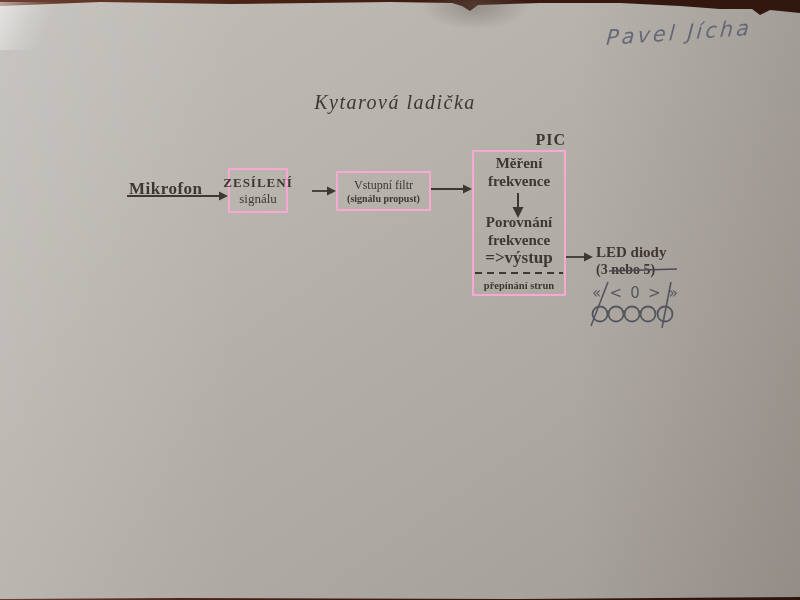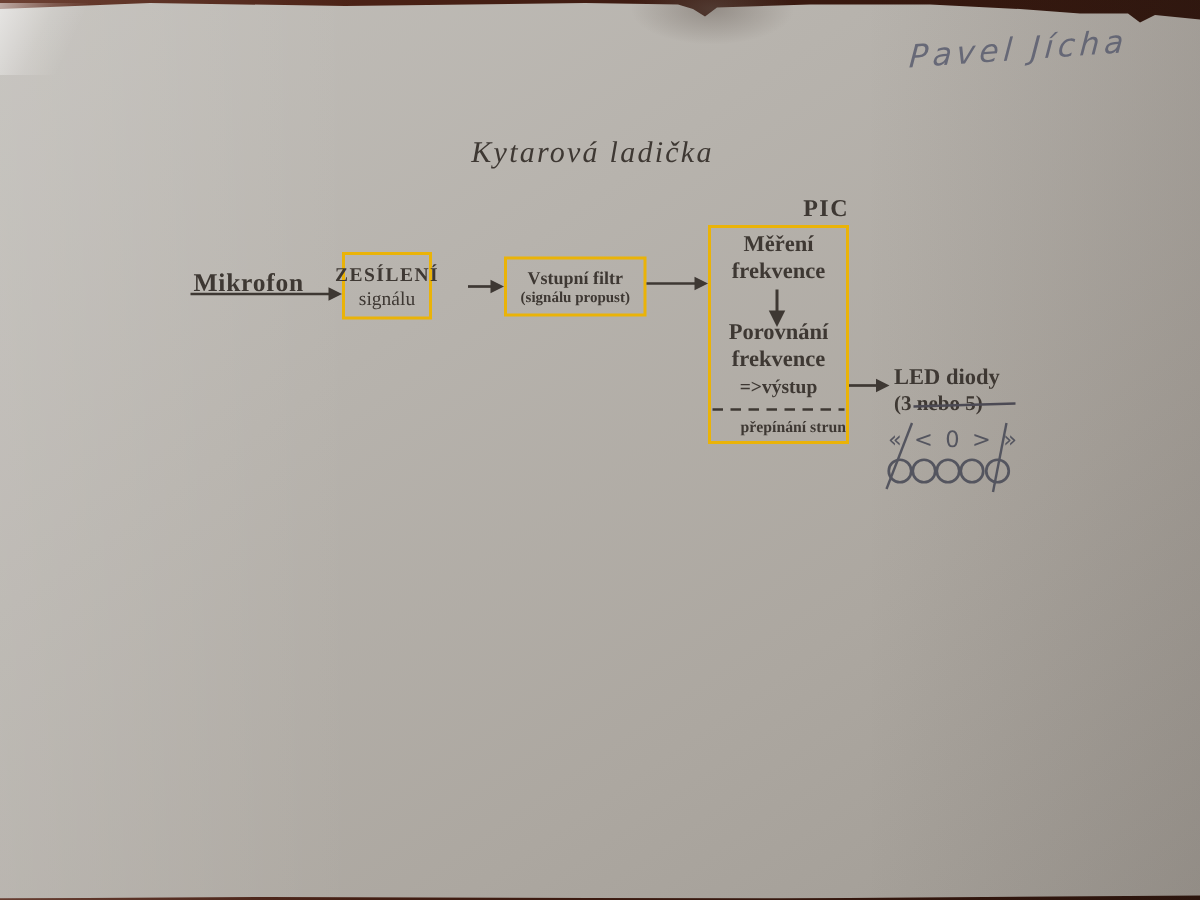--- a/index.html
+++ b/index.html
@@ -53,42 +53,42 @@
     letter-spacing: 1.5px; color: #46403a;
   }
 
   
   .ink { color: #3e3833; }
   .label-mikrofon {
     position: absolute; left: 129px; top: 179px;
     font-size: 17px; font-weight: bold; letter-spacing: 0.5px;
   }
   .box {
-    position: absolute; border: 2px solid #eab308;
+    position: absolute; border: 2px solid #f9a8d4;
     display: flex; flex-direction: column; align-items: center; justify-content: center;
     text-align: center;
   }
   .box-zesileni { left: 228px; top: 168px; width: 60px; height: 45px; }
   .box-zesileni .l1 { font-size: 13px; font-weight: bold; letter-spacing: 1px; }
   .box-zesileni .l2 { font-size: 13px; font-weight: normal; }
   .box-filtr { left: 336px; top: 171px; width: 95px; height: 40px; }
-  .box-filtr .l1 { font-size: 12px; font-weight: bold; }
+  .box-filtr .l1 { font-size: 12px; font-weight: normal; }
   .box-filtr .l2 { font-size: 10px; font-weight: bold; }
 
   .pic-label {
     position: absolute; left: 472px; top: 131px; width: 94px;
     text-align: right; font-size: 16px; font-weight: bold; letter-spacing: 1px;
   }
   .pic-box { left: 472px; top: 150px; width: 94px; height: 146px; }
   .pic-box .block-a { position: absolute; top: 2px; left: 0; right: 0; text-align: center;
     font-size: 15px; font-weight: bold; line-height: 18px; }
   .pic-box .block-b { position: absolute; top: 61px; left: 0; right: 0; text-align: center;
     font-size: 15px; font-weight: bold; line-height: 18px; }
-  .pic-box .block-b .vystup { font-size: 13px; }
-  .pic-box .footer { position: absolute; bottom: 3px; left: 0; right: 0; text-align: right;
+  .pic-box .block-b .vystup { font-size: 17px; }
+  .pic-box .footer { position: absolute; bottom: 3px; left: 0; right: 0; text-align: center;
     font-size: 10.5px; font-weight: bold; }
 
   .led-label { position: absolute; left: 596px; top: 244px; font-size: 15px; font-weight: bold; }
   .led-count { position: absolute; left: 596px; top: 262px; font-size: 14px; font-weight: bold; }
   .led-count .struck { position: relative; }
 
   .led-symbols {
     position: absolute; left: 592px; top: 284px; width: 86px;
     display: flex; justify-content: space-between; align-items: center;
     font-family: "DejaVu Sans", sans-serif;

